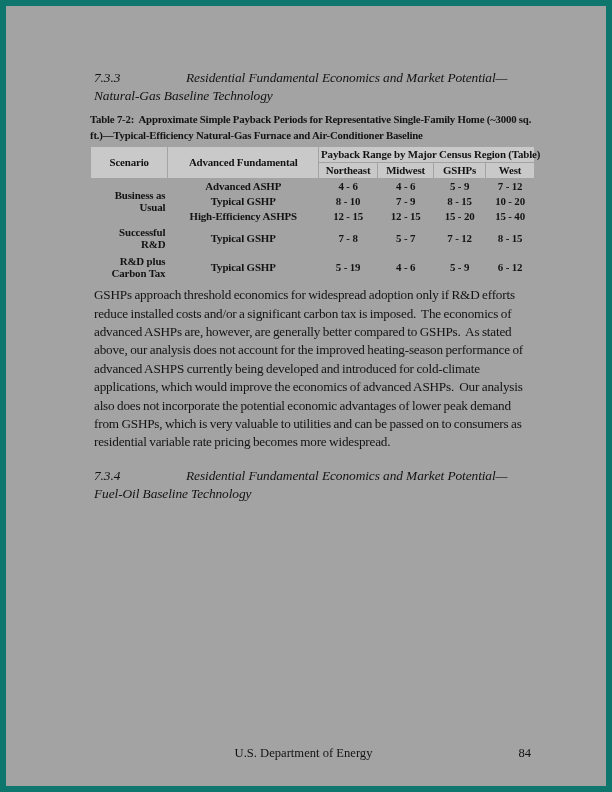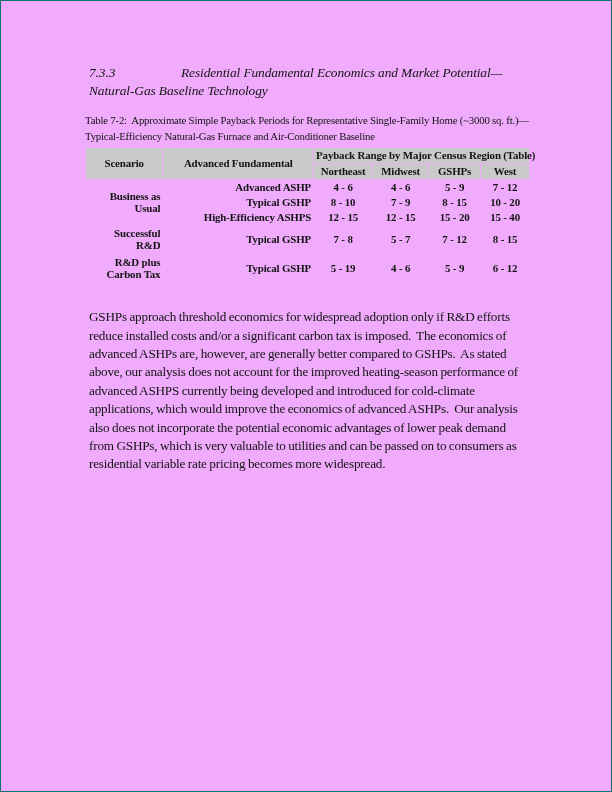--- a/index.html
+++ b/index.html
@@ -5,22 +5,22 @@
   html, body {
     margin: 0;
     padding: 0;
     background: #ffffff;
   }
   .page {
     position: relative;
     width: 612px;
     height: 792px;
     box-sizing: border-box;
-    background: #f0abfc;
-    border: 1px solid #0f766e;
+    background: #a3a3a3;
+    border: 6px solid #0f766e;
     font-family: "Liberation Serif", "DejaVu Serif", serif;
     color: #131313;
     overflow: hidden;
   }
   .content {
     position: absolute;
     left: 88px;
     top: 63px;
     width: 438px;
   }
@@ -38,26 +38,26 @@
   }
   .body-text {
     margin: 0;
     font-size: 13.2px;
     line-height: 18.4px;
     letter-spacing: -0.2px;
     word-spacing: -0.5px;
     white-space: pre-wrap;
   }
   .intro { margin-top: 5px; }
-  .analysis { margin-top: 25px; }
+  .analysis { margin-top: 4px; }
   .h734 { margin-top: 15px; }
   .table-caption {
-    margin: 13px 0 3px -4px;
+    margin: 7px 0 3px -4px;
     width: 445px;
-    font-weight: normal;
+    font-weight: bold;
     font-size: 10.8px;
     line-height: 15.4px;
     letter-spacing: -0.2px;
     white-space: pre-wrap;
   }
   table.payback-table {
     margin-left: -4px;
     width: 445px;
     table-layout: fixed;
     border-collapse: separate;
@@ -80,21 +80,21 @@
   }
   .payback-table td {
     padding: 0 2px;
     line-height: 13px;
     vertical-align: middle;
   }
   .payback-table td.scenario {
     text-align: right;
     line-height: 12.5px;
   }
-  .payback-table td.tech { text-align: right; }
+  .payback-table td.tech { text-align: center; }
   .payback-table td.val { text-align: center; }
   .payback-table tr.r-single { height: 14px; }
   .payback-table tr.r-double { height: 28px; }
   .payback-table thead tr { height: 15px; }
   .footer {
     position: absolute;
     left: 88px;
     top: 740px;
     width: 437px;
     font-size: 12.6px;
@@ -181,16 +181,21 @@
           <td class="val">5 - 19</td>
           <td class="val">4 - 6</td>
           <td class="val">5 - 9</td>
           <td class="val">6 - 12</td>
         </tr>
       </tbody>
     </table>
 
     <p class="body-text analysis">GSHPs approach threshold economics for widespread adoption only if R&amp;D efforts reduce installed costs and/or a significant carbon tax is imposed.  The economics of advanced ASHPs are, however, are generally better compared to GSHPs.  As stated above, our analysis does not account for the improved heating-season performance of advanced ASHPS currently being developed and introduced for cold-climate applications, which would improve the economics of advanced ASHPs.  Our analysis also does not incorporate the potential economic advantages of lower peak demand from GSHPs, which is very valuable to utilities and can be passed on to consumers as residential variable rate pricing becomes more widespread.</p>
 
+    <p class="heading h734"><span class="hnum">7.3.4</span><span>Residential Fundamental Economics and Market Potential—Fuel-Oil Baseline Technology</span></p>
 
   </div>
 
+  <div class="footer">
+    <span class="footer-center">U.S. Department of Energy</span>
+    <span class="page-number">84</span>
+  </div>
 </div>
 
 </body></html>

